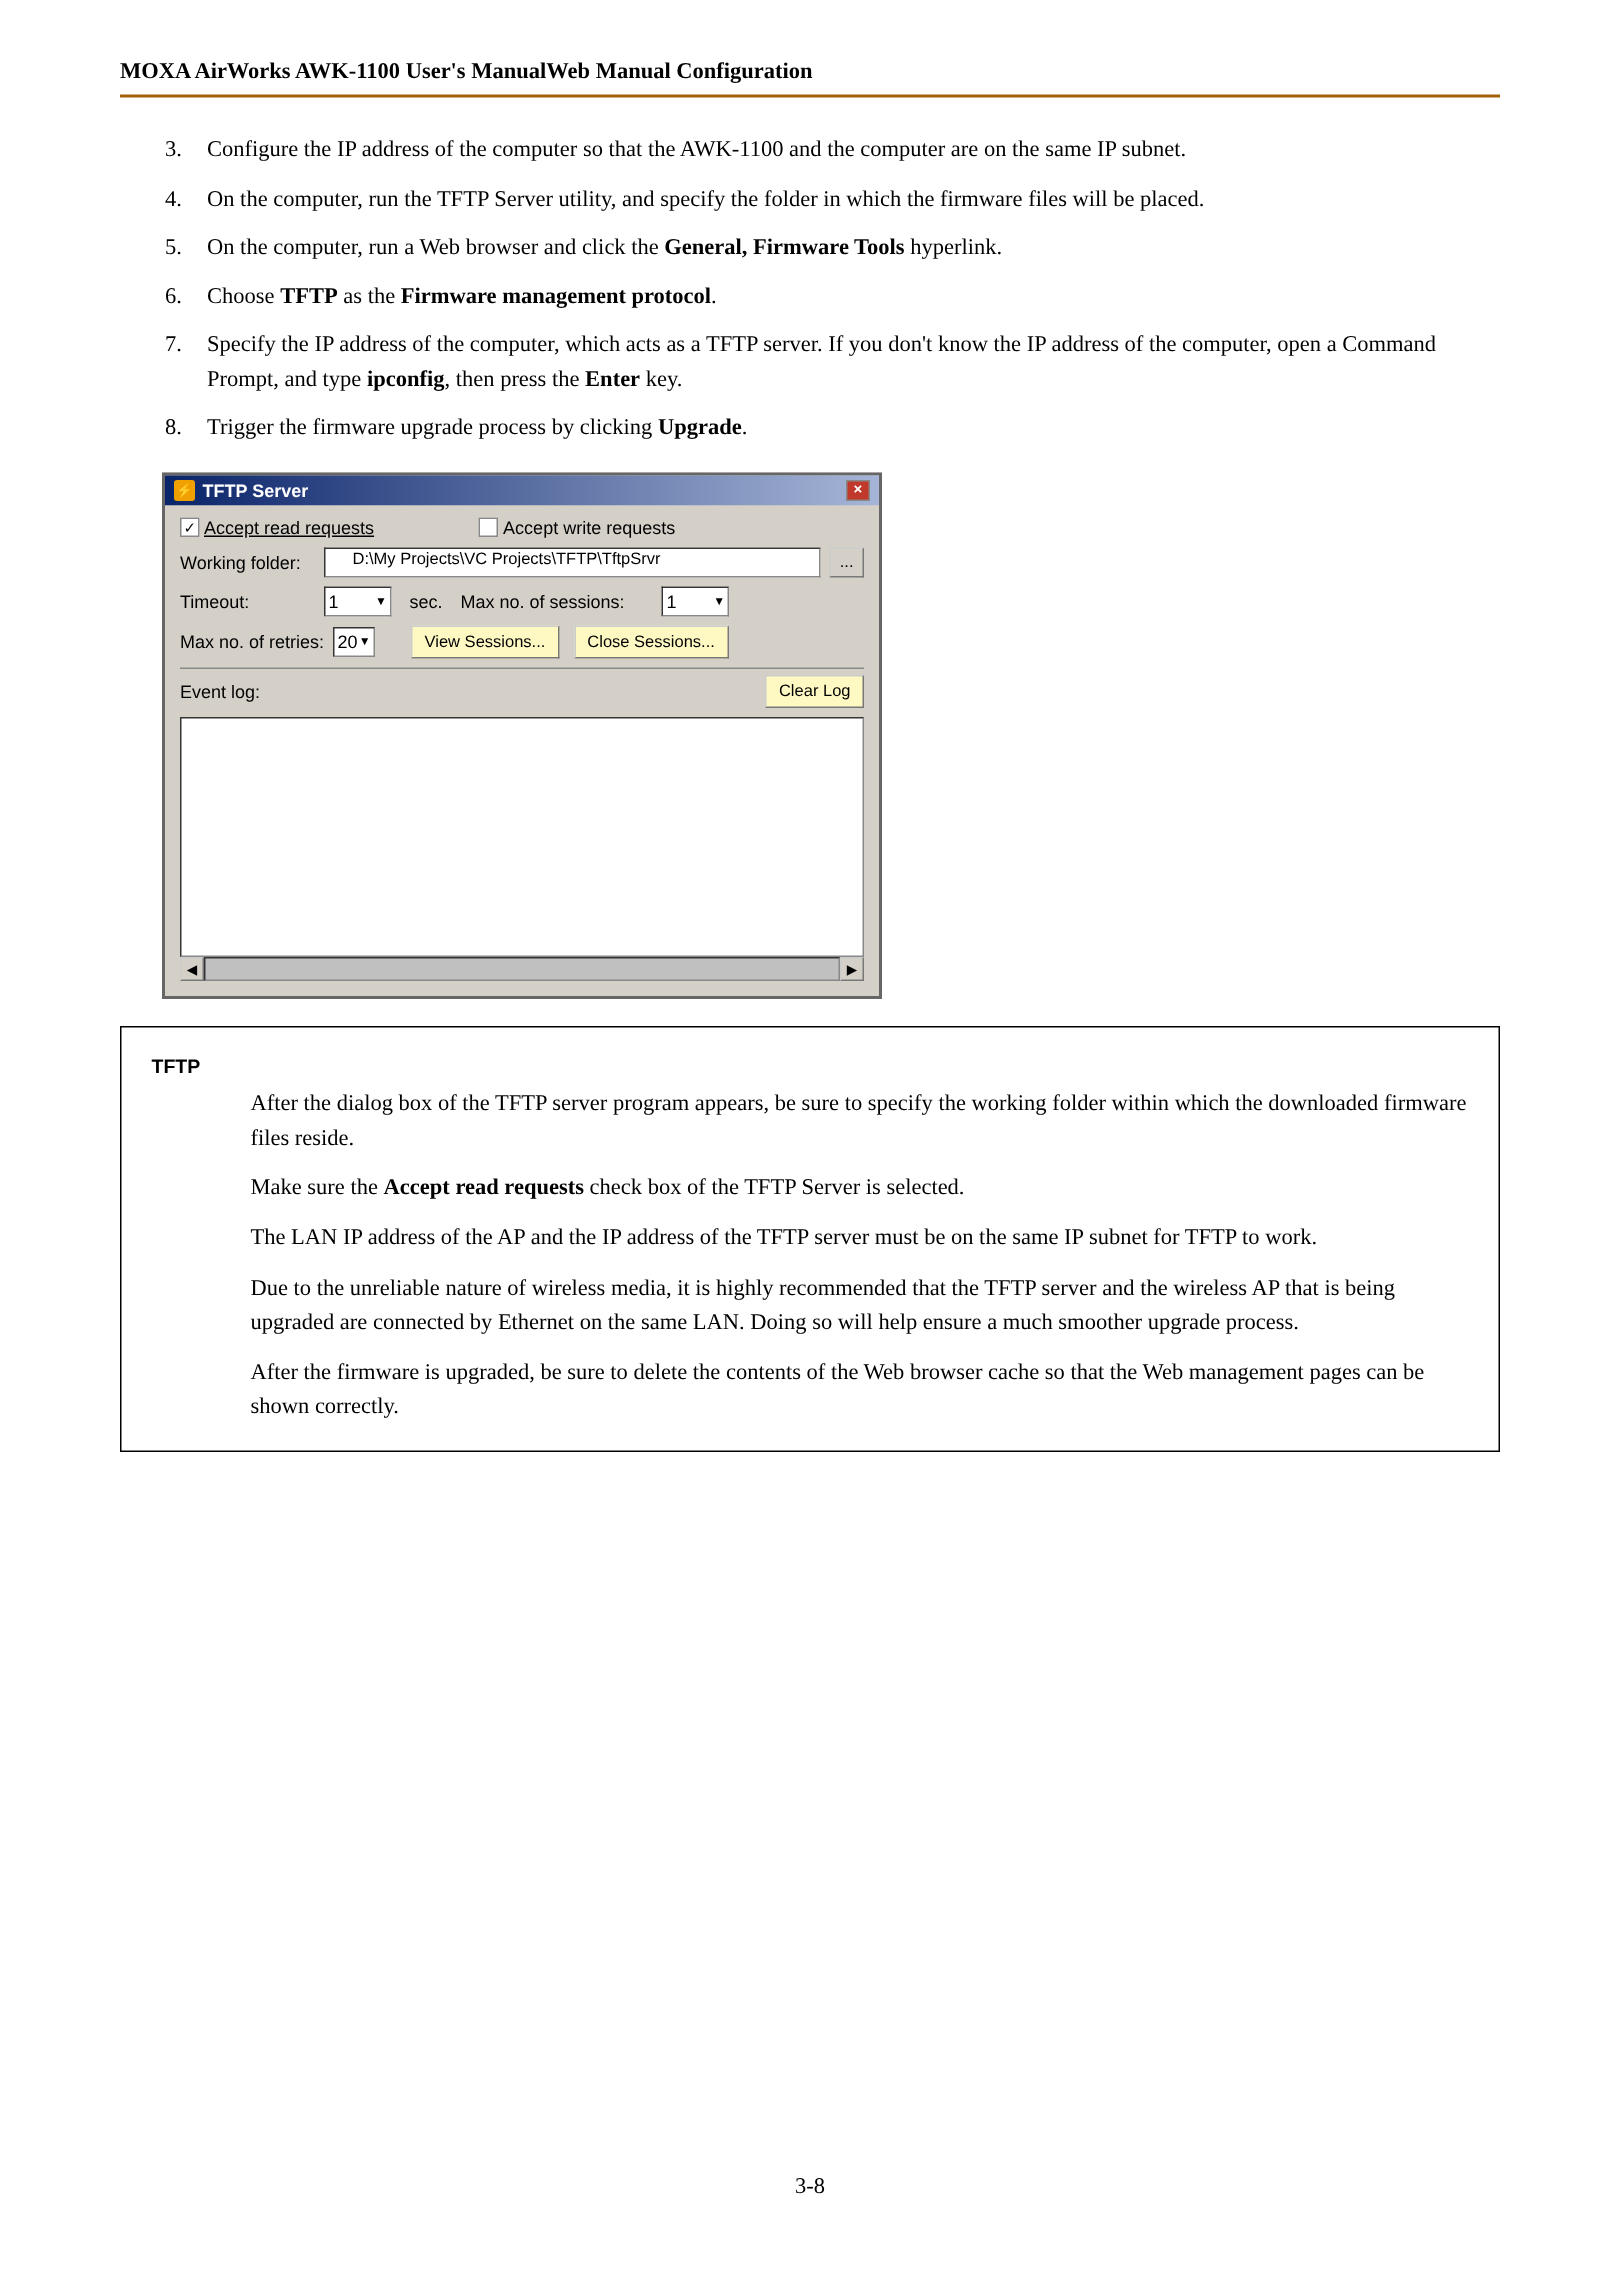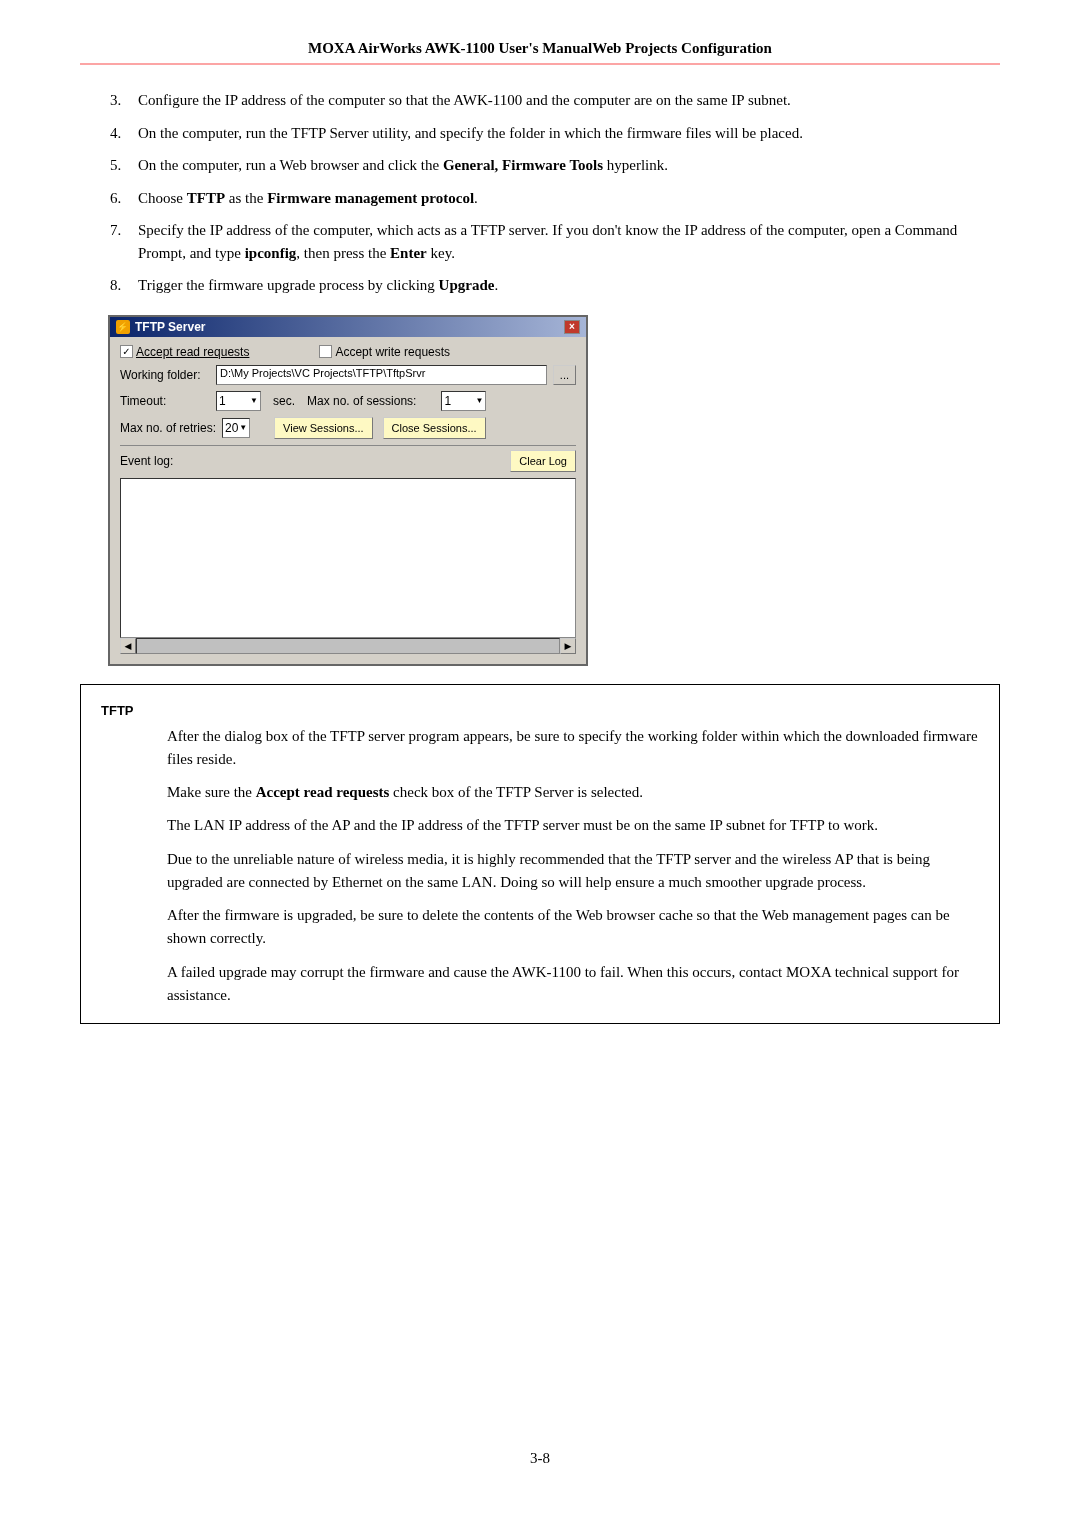--- a/index.html
+++ b/index.html
@@ -13,23 +13,23 @@
     }
     .page {
       width: 1080px;
       min-height: 1527px;
       padding: 40px 80px 60px 80px;
       display: flex;
       flex-direction: column;
     }
     .header {
       display: flex;
-      justify-content: center;
+      justify-content: flex-start;
       align-items: flex-end;
-      border-bottom: 2px solid #fca5a5;
+      border-bottom: 2px solid #a16207;
       padding-bottom: 6px;
       margin-bottom: 24px;
     }
     .header-left {
       font-weight: bold;
       font-size: 15px;
     }
     .header-right {
       font-weight: bold;
       font-size: 15px;
@@ -129,21 +129,21 @@
       font-size: 10px;
     }
     .tftp-label {
       font-size: 12px;
       min-width: 90px;
     }
     .tftp-input {
       border: 1px inset #888;
       background: #fff;
       height: 20px;
-      padding: 1px 3px;
+      padding: 1px 18px;
       font-size: 12px;
       font-family: Arial;
     }
     .tftp-browse-btn {
       border: 1px outset #ccc;
       background: #d4d0c8;
       height: 20px;
       padding: 0 6px;
       font-size: 11px;
       cursor: pointer;
@@ -254,21 +254,21 @@
       margin: 4px 0;
     }
   </style>
 </head>
 <body>
 
 <div class="page">
 
   <div class="header">
     <span class="header-left">MOXA AirWorks AWK-1100 User's Manual</span>
-    <span class="header-right">Web Projects Configuration</span>
+    <span class="header-right">Web Manual Configuration</span>
   </div>
 
   <div class="content">
 
     <ol class="main-list">
 
       <li>
         <span class="list-num">3.</span>
         <span class="list-text">Configure the IP address of the computer so that the AWK-1100 and the computer are on the same IP subnet.</span>
       </li>
@@ -374,21 +374,20 @@
     </div>
 
     <div class="note-box">
       <span class="note-label">TFTP</span>
       <div class="note-content">
         <p>After the dialog box of the TFTP server program appears, be sure to specify the working folder within which the downloaded firmware files reside.</p>
         <p>Make sure the <strong>Accept read requests</strong> check box of the TFTP Server is selected.</p>
         <p>The LAN IP address of the AP and the IP address of the TFTP server must be on the same IP subnet for TFTP to work.</p>
         <p>Due to the unreliable nature of wireless media, it is highly recommended that the TFTP server and the wireless AP that is being upgraded are connected by Ethernet on the same LAN. Doing so will help ensure a much smoother upgrade process.</p>
         <p>After the firmware is upgraded, be sure to delete the contents of the Web browser cache so that the Web management pages can be shown correctly.</p>
-        <p>A failed upgrade may corrupt the firmware and cause the AWK-1100 to fail. When this occurs, contact MOXA technical support for assistance.</p>
       </div>
     </div>
 
   </div>
 
   <div class="page-footer">
     <span>3-8</span>
   </div>
 
 </div>

